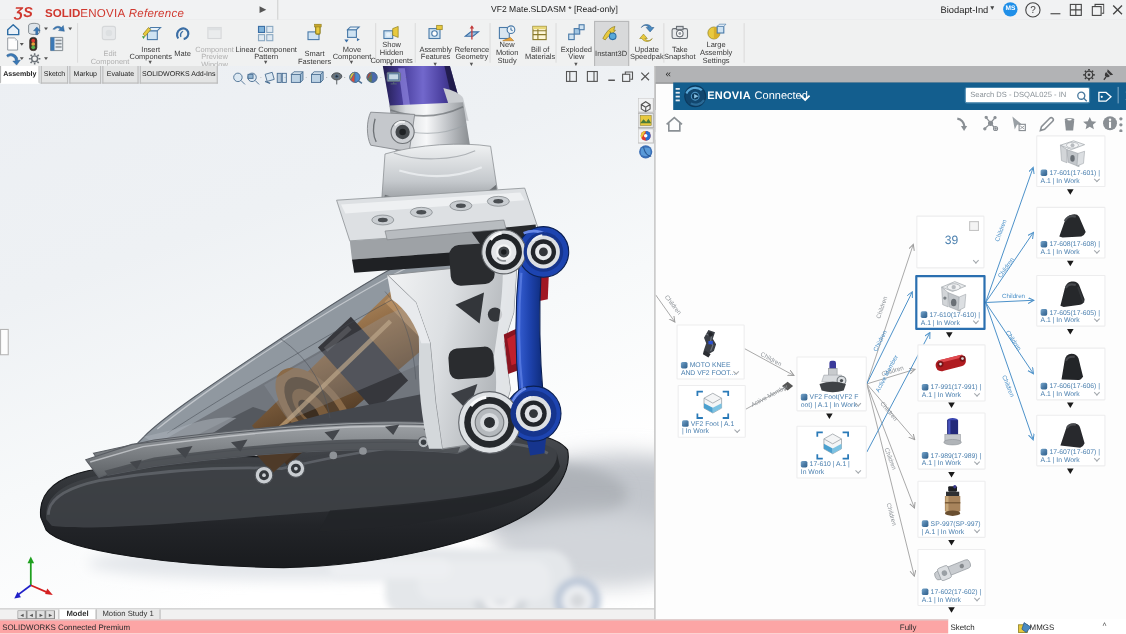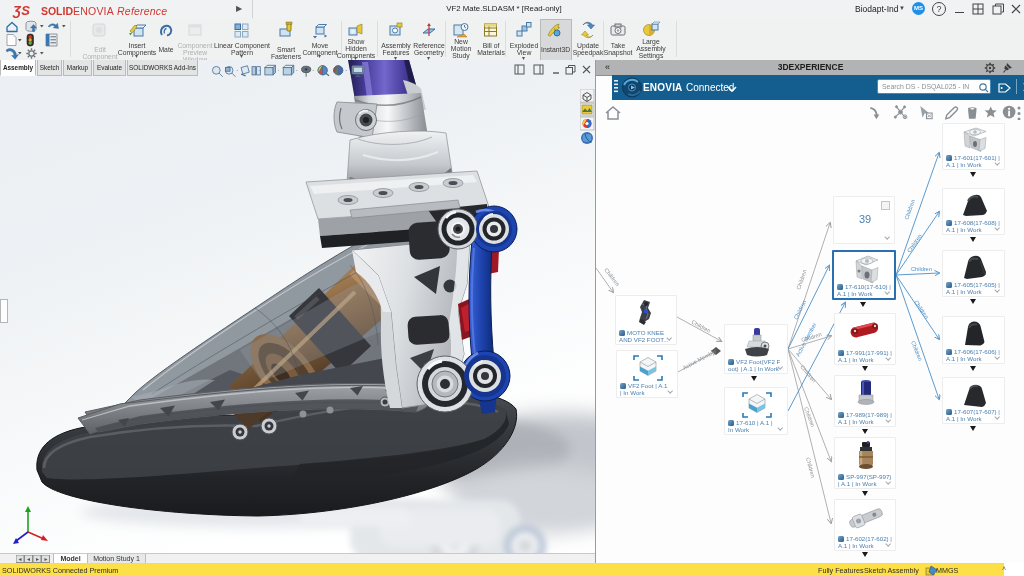--- a/index.html
+++ b/index.html
@@ -37,21 +37,21 @@
 #bluebar{left:16px;top:15px;width:429px;height:25px;background:#135e8e;}
 #toolrow{left:0;top:40px;width:429px;height:27px;background:#fdfdfd;}
 #graph{left:0;top:60px;width:429px;height:443px;background:#fdfdfd;}
 .card{position:absolute;background:#fff;border:1px solid #ededee;border-radius:1px;box-sizing:border-box;}
 .card .tx{position:absolute;left:3px;bottom:1px;font-size:6.2px;line-height:7.2px;color:#4a7fae;white-space:pre-line;}
 .chev{position:absolute;right:4px;bottom:3px;width:5px;height:5px;}
 .chev:before{content:"";position:absolute;left:0;top:0;width:3.4px;height:3.4px;border-right:1px solid #a4a9ae;border-bottom:1px solid #a4a9ae;transform:rotate(45deg);}
 .expv{position:absolute;width:0;height:0;border-left:3.5px solid transparent;border-right:3.5px solid transparent;border-top:5px solid #1a1a1a;}
 .nic{display:inline-block;width:6px;height:6px;margin-right:2px;vertical-align:-1px;background:linear-gradient(135deg,#7aa8cc 0%,#4a7aa5 55%,#2e5f8a 100%);border-radius:1.5px;}
 
-#statusbar{left:0;top:563px;width:1004px;height:13px;background:#fde047;border-top:1px solid #d4d4d4;font-size:7.2px;color:#2a2a2a;}
+#statusbar{left:0;top:563px;width:862px;height:13px;background:#fca5a5;border-top:1px solid #d4d4d4;font-size:7.2px;color:#2a2a2a;}
 </style>
 </head>
 <body>
 <div class="abs" id="titlebar"></div>
 <div class="abs" id="logo"><span class="lt">ƷS </span>&nbsp;<b>SOLID</b><span>ENOVIA</span><span class="cn"> Reference</span></div>
 <div class="abs" id="tbar-arrow">▶</div>
 <div class="abs" id="tbar-sep"></div>
 <div class="abs" id="doctitle">VF2 Mate.SLDASM * [Read-only]</div>
 <div class="abs" style="left:855px;top:4px;font-size:8.5px;color:#222;">Biodapt-Ind</div>
 <div class="abs" style="left:899px;top:5px;font-size:6px;color:#444;">▼</div>
@@ -613,21 +613,20 @@
         </g>
       </svg>
     <div class="mtab act" style="left:53px;width:33px;">Model</div>
     <div class="mtab" style="left:87px;width:57px;">Motion Study 1</div>
   </div>
   <div class="abs" id="lefthandle"></div>
 </div>
 <div class="abs" id="panel">
   <div class="abs" id="xbar">
       <span style="position:absolute;left:9px;top:2px;font-size:9px;">«</span>
-      <span class="ttl">3DEXPERIENCE</span>
   <svg class="abs" style="left:388px;top:2px" width="30" height="12" viewBox="0 0 30 12">
         <g fill="none" stroke="#3a3a3a" stroke-width="1.1">
           <circle cx="6" cy="6" r="3.4"></circle>
           <circle cx="6" cy="6" r="1.2" fill="#3a3a3a" stroke="none"></circle>
           <g stroke-width="1.5">
             <line x1="6" y1="0.8" x2="6" y2="2.2"></line>
             <line x1="6" y1="9.8" x2="6" y2="11.2"></line>
             <line x1="0.8" y1="6" x2="2.2" y2="6"></line>
             <line x1="9.8" y1="6" x2="11.2" y2="6"></line>
             <line x1="2.3" y1="2.3" x2="3.3" y2="3.3"></line>

